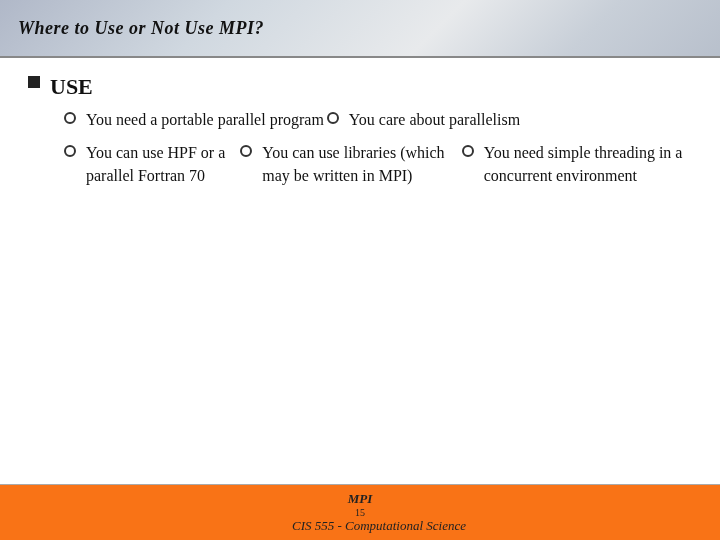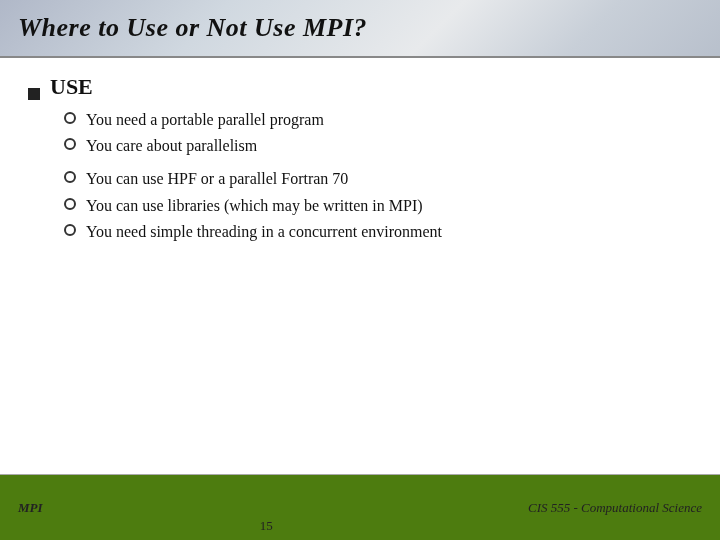--- a/index.html
+++ b/index.html
@@ -23,21 +23,21 @@
     .header {
       background: linear-gradient(135deg, #b0b8c8 0%, #d0d8e0 30%, #e8eaec 60%, #c8cfd8 80%, #b8c0cc 100%);
       padding: 10px 18px 10px 18px;
       border-bottom: 2px solid #888;
       min-height: 58px;
       display: flex;
       align-items: center;
     }
 
     .header-title {
-      font-size: 26px;
+      font-size: 18px;
       font-weight: bold;
       font-style: italic;
       color: #111;
       letter-spacing: 0.5px;
     }
 
     .content {
       flex: 1;
       padding: 16px 28px 8px 28px;
       display: flex;
@@ -46,21 +46,21 @@
     }
 
     .section {
       display: flex;
       flex-direction: column;
       gap: 4px;
     }
 
     .section-header {
       display: flex;
-      align-items: flex-end;
+      align-items: flex-start;
       gap: 10px;
       margin-bottom: 4px;
     }
 
     .square-bullet {
       width: 12px;
       height: 12px;
       background: #222;
       flex-shrink: 0;
       margin-top: 2px;
@@ -68,21 +68,21 @@
 
     .section-title {
       font-size: 22px;
       font-weight: bold;
       color: #111;
     }
 
     .sub-items {
       padding-left: 36px;
       display: flex;
-      flex-direction: column;
+      flex-direction: row;
       gap: 3px;
     }
 
     .sub-item {
       display: flex;
       align-items: flex-start;
       gap: 10px;
       font-size: 16px;
       color: #111;
       line-height: 1.45;
@@ -100,34 +100,34 @@
     .sub-item-text {
       flex: 1;
     }
 
     .footer {
       display: flex;
       justify-content: space-between;
       align-items: center;
       padding: 6px 18px 6px 18px;
       border-top: 1px solid #aaa;
-      background: #4d7c0f;
+      background: #f97316;
+      flex-direction: column;
     }
 
     .footer-left {
       font-size: 13px;
       font-style: italic;
       font-weight: bold;
       color: #222;
     }
 
     .footer-center {
-      font-size: 13px;
+      font-size: 10px;
       color: #222;
-      margin-top: 37px;
     }
 
     .footer-right {
       font-size: 13px;
       font-style: italic;
       color: #222;
       margin-left: 38px;
     }
   </style>
 </head>

